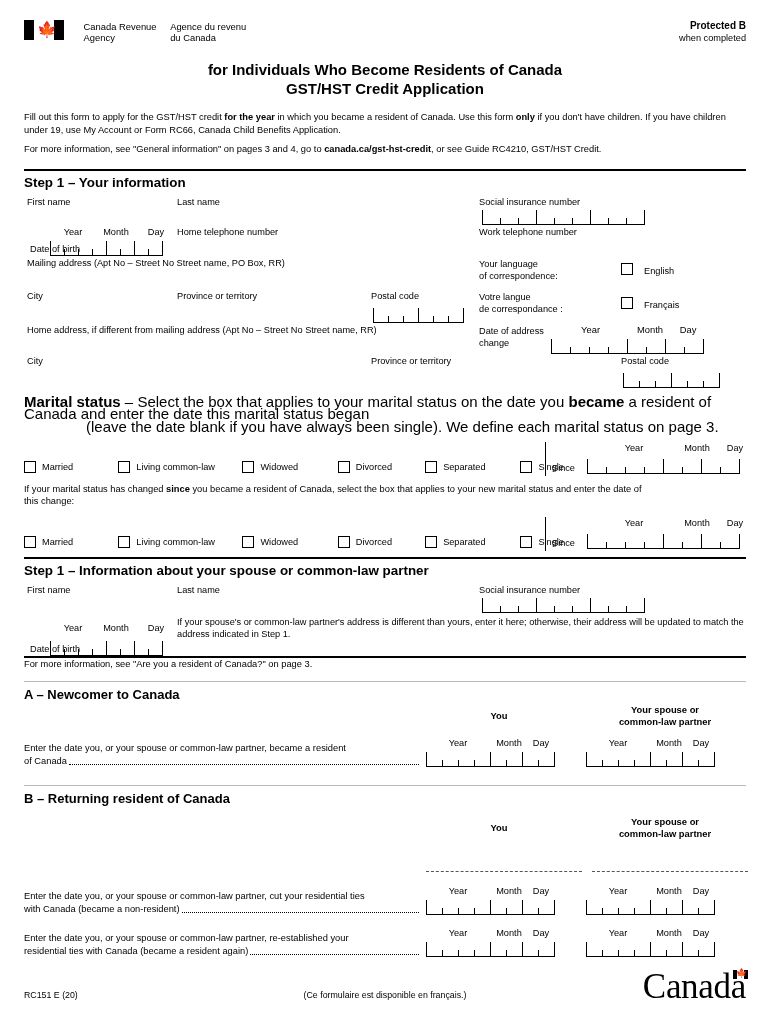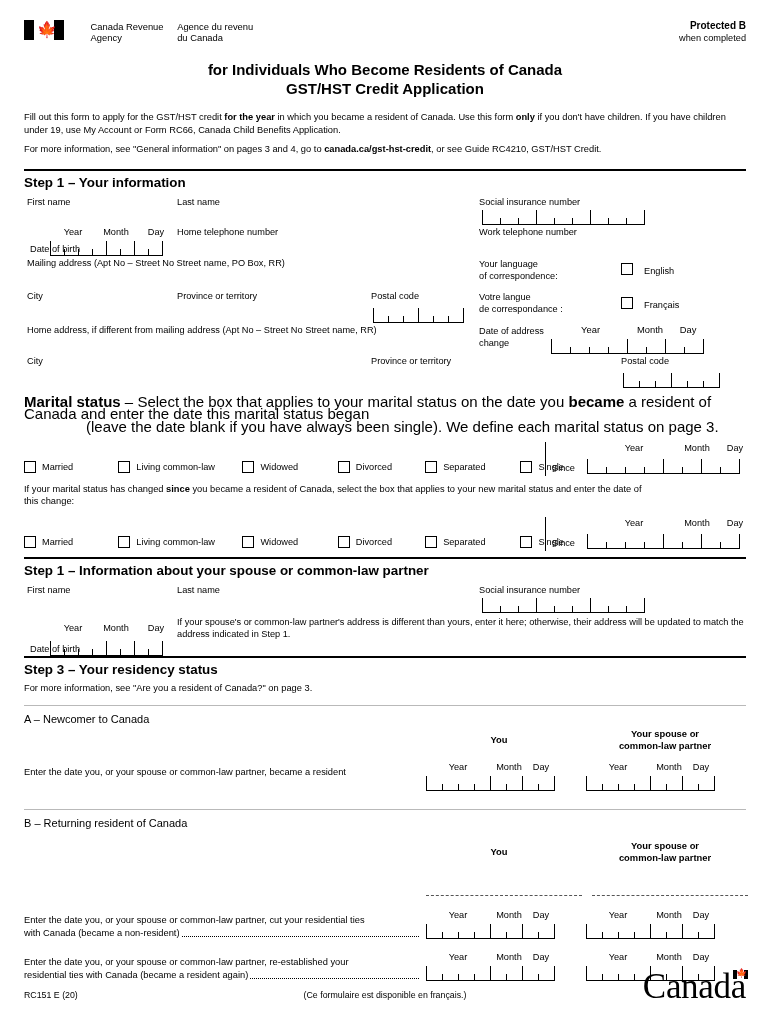--- a/index.html
+++ b/index.html
@@ -58,21 +58,21 @@
     position: absolute; left: 13px; top: 2px;
     font-size: 16px; line-height: 16px; color: #000;
   }
   .cra-en, .cra-fr {
     display: inline-block;
     vertical-align: top;
     font-size: 9.4px;
     line-height: 11.4px;
     padding-top: 1px;
   }
-  .cra-en { margin-left: 24px; width: 84px; }
+  .cra-en { margin-left: 17px; width: 84px; }
   .cra-fr { margin-left: 0px; }
   .protected {
     position: absolute;
     right: 0; top: 20px;
     text-align: right;
     line-height: 12px;
   }
   .protected .pb { font-weight: bold; font-size: 10px; }
   .protected .wc { font-size: 9.2px; }
 
@@ -97,22 +97,22 @@
     border-top: 2.2px solid #000;
     margin-top: 13px;
   }
   .stephead {
     font-weight: bold;
     font-size: 13.4px;
     line-height: 17px;
     padding: 3px 0 4px 0;
   }
   .subhead {
-    font-weight: normal;
-    font-size: 11px;
+    font-weight: bold;
+    font-size: 13px;
     line-height: 14px;
     padding: 6px 0 2px 0;
   }
   .thinrule { border-top: 1px solid #b9b9b9; }
 
   
   .grid { border-collapse: collapse; width: 722px; table-layout: fixed; }
   .grid td {
     border: 0;
     vertical-align: top;
@@ -610,37 +610,40 @@
         <span class="lbl wrap" style="line-height:12.4px;padding-top:3px">
           <span>If your spouse's or common-law partner's address is different than yours, enter it here; otherwise, their address</span>
           <span>will be updated to match the address indicated in Step 1.</span>
         </span>
       </td>
     </tr>
   </tbody>
       </table>
 
   <div class="steprule" style="margin-top:0"></div>
-  <div class="stephead">Step 3 – Your residency status</div>
   <div style="font-size:9.3px;line-height:12.4px;padding-bottom:11px">For more information, see "Are you a resident of Canada?" on page 3.</div>
 
   <div class="thinrule"></div>
   <div class="subhead">A – Newcomer to Canada</div>
 
   <div style="position:relative;height:30px">
     <div class="colhdr" style="position:absolute;left:400px;top:6px;width:150px">You</div>
     <div class="colhdr" style="position:absolute;left:560px;top:0px;width:162px">
       <span>Your spouse or</span><br>
       <span>common-law partner</span>
     </div>
   </div>
 
   <div style="position:relative;height:38px">
     <div style="position:absolute;left:0;top:8px;width:398px;font-size:9.3px;line-height:12.6px">
       <div>Enter the date you, or your spouse or common-law partner, became a resident</div>
+      <div style="display:flex;align-items:flex-end">
+        <span>of Canada</span>
+        <span class="dotlead"></span>
+      </div>
     </div>
 
     <div style="position:absolute;left:402px;top:4px;width:128px;display:flex;font-size:9.2px">
       <span style="width:64px;text-align:center">Year</span>
       <span style="width:38px;text-align:center">Month</span>
       <span style="width:26px;text-align:center">Day</span>
     </div>
     <div style="position:absolute;left:402px;top:18px">
       <span class="comb">
         <span class="cellrow">

